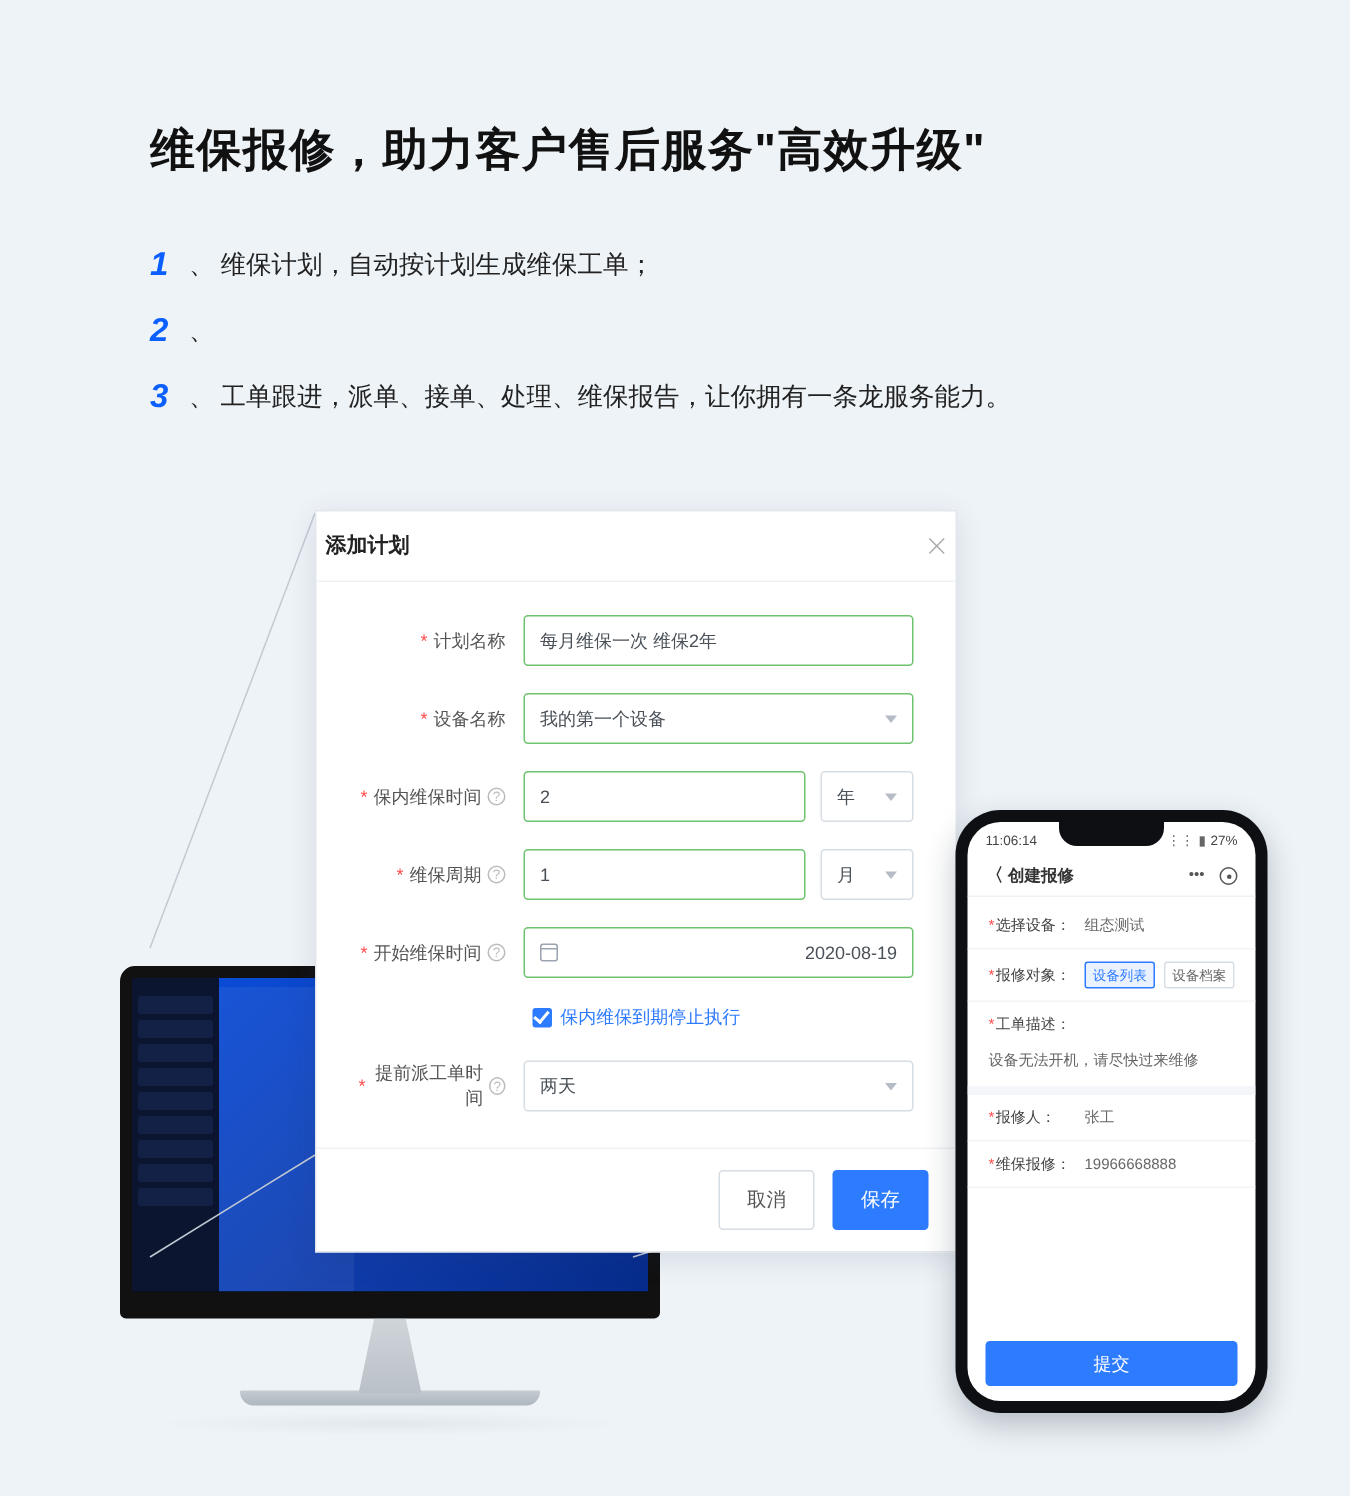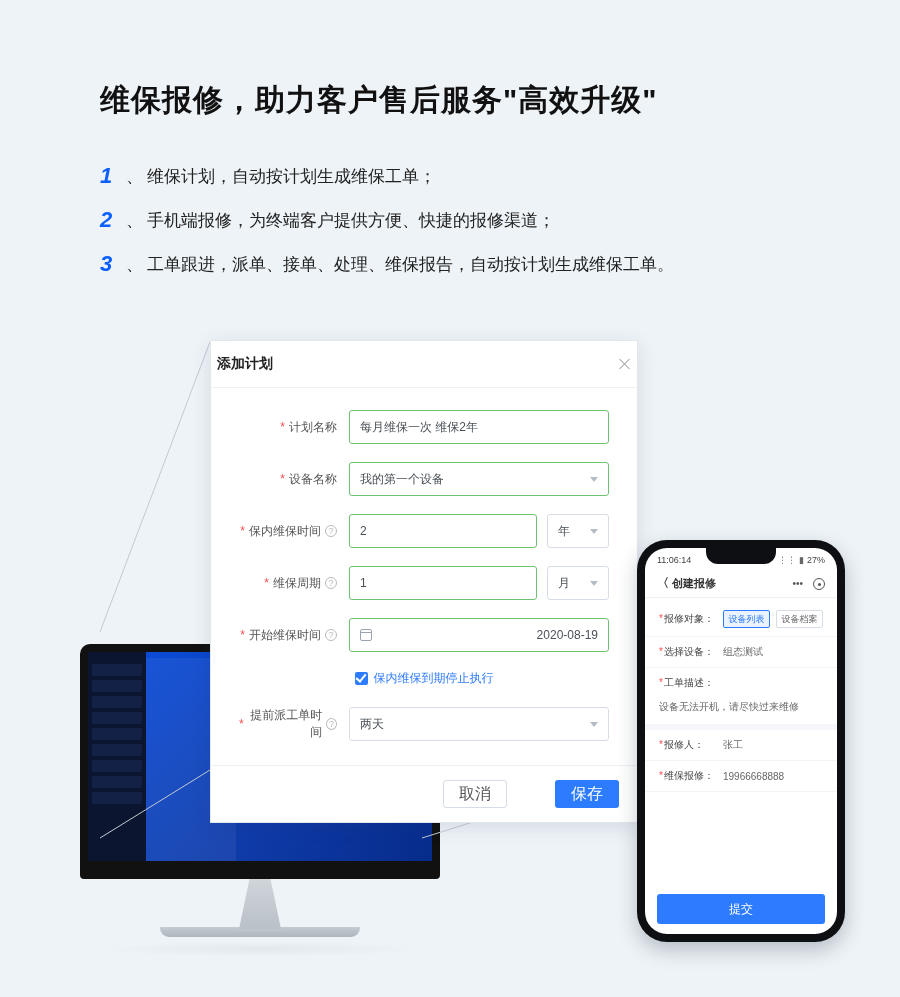--- a/index.html
+++ b/index.html
@@ -157,23 +157,22 @@
   }
   .cb::after{
     content:"";position:absolute;left:3px;top:0px;width:4px;height:8px;
     border:solid #fff;border-width:0 2px 2px 0;transform:rotate(40deg)
   }
   .modal-foot{
     display:flex;justify-content:flex-end;gap:12px;
     padding:14px 18px;border-top:1px solid #eef1f5;
   }
   .btn{
-    min-width:64px;height:28px;border-radius:3px;display:flex;align-items:center;justify-content:center;
-    font-size:16px;
-    margin-left:36px;
+    min-width:64px;height:40px;border-radius:3px;display:flex;align-items:center;justify-content:center;
+    font-size:13px;
   }
   .btn-default{background:#fff;border:1px solid #d7dde4;color:#555}
   .btn-primary{background:#2d7bff;color:#fff}
 
   
   .wire{
     position:absolute;pointer-events:none;stroke:#c2c9d2;stroke-width:1;fill:none;z-index:10;
   }
 
   
@@ -240,26 +239,25 @@
   <div class="hero-title">维保报修，助力客户售后服务"高效升级"</div>
   <ul class="bullets">
     <li>
       <span class="num">1</span>
       <span class="sep">、</span>
       <span>维保计划，自动按计划生成维保工单；</span>
     </li>
     <li>
       <span class="num">2</span>
       <span class="sep">、</span>
-      <span>手机端报修，为终端客户提供方便、快捷的报修渠道；</span>
     </li>
     <li>
       <span class="num">3</span>
       <span class="sep">、</span>
-      <span>工单跟进，派单、接单、处理、维保报告，自动按计划生成维保工单。</span>
+      <span>工单跟进，派单、接单、处理、维保报告，让你拥有一条龙服务能力。</span>
     </li>
   </ul>
 </div>
 
 <div class="monitor">
   <div class="monitor-screen">
     <div class="monitor-inner">
       <div class="monitor-sidebar">
         <div class="ms-item"></div>
           <div class="ms-item"></div>
@@ -412,30 +410,30 @@
         <span class="ar">〈</span>
         <span>创建报修</span>
       </span>
       <span class="ph-dots">
         <span>•••</span>
         <span class="circle"></span>
       </span>
     </div>
     <div class="ph-body">
       <div class="prow">
+        <span class="plabel"><span class="req">*</span><span>选择设备：</span></span>
+        <span class="pval">组态测试</span>
+      </div>
+      <div class="prow">
         <span class="plabel"><span class="req">*</span><span>报修对象：</span></span>
         <span class="tabchip">
           <span class="chip active">设备列表</span>
           <span class="chip">设备档案</span>
         </span>
       </div>
-      <div class="prow">
-        <span class="plabel"><span class="req">*</span><span>选择设备：</span></span>
-        <span class="pval">组态测试</span>
-      </div>
       <div class="prow noborder">
         <span class="plabel"><span class="req">*</span><span>工单描述：</span></span>
       </div>
       <div class="desc">设备无法开机，请尽快过来维修</div>
 
 
       <div class="prow">
         <span class="plabel"><span class="req">*</span><span>报修人：</span></span>
         <span class="pval">张工</span>
       </div>

